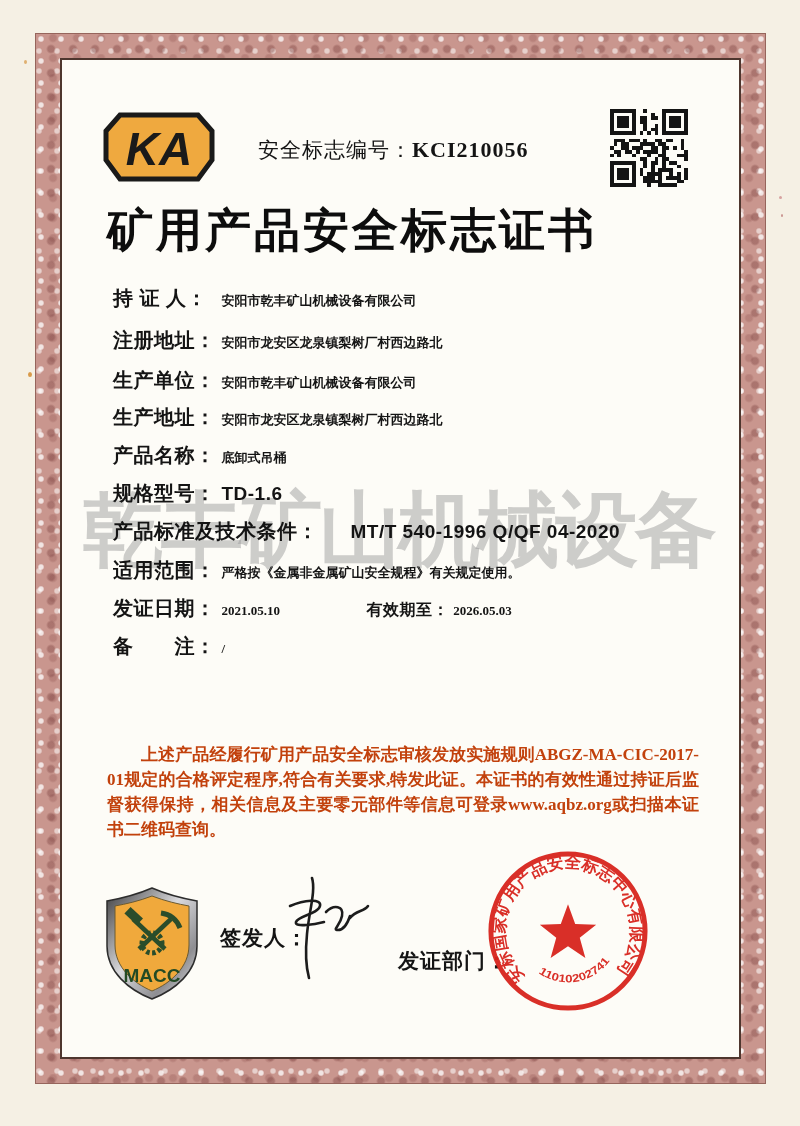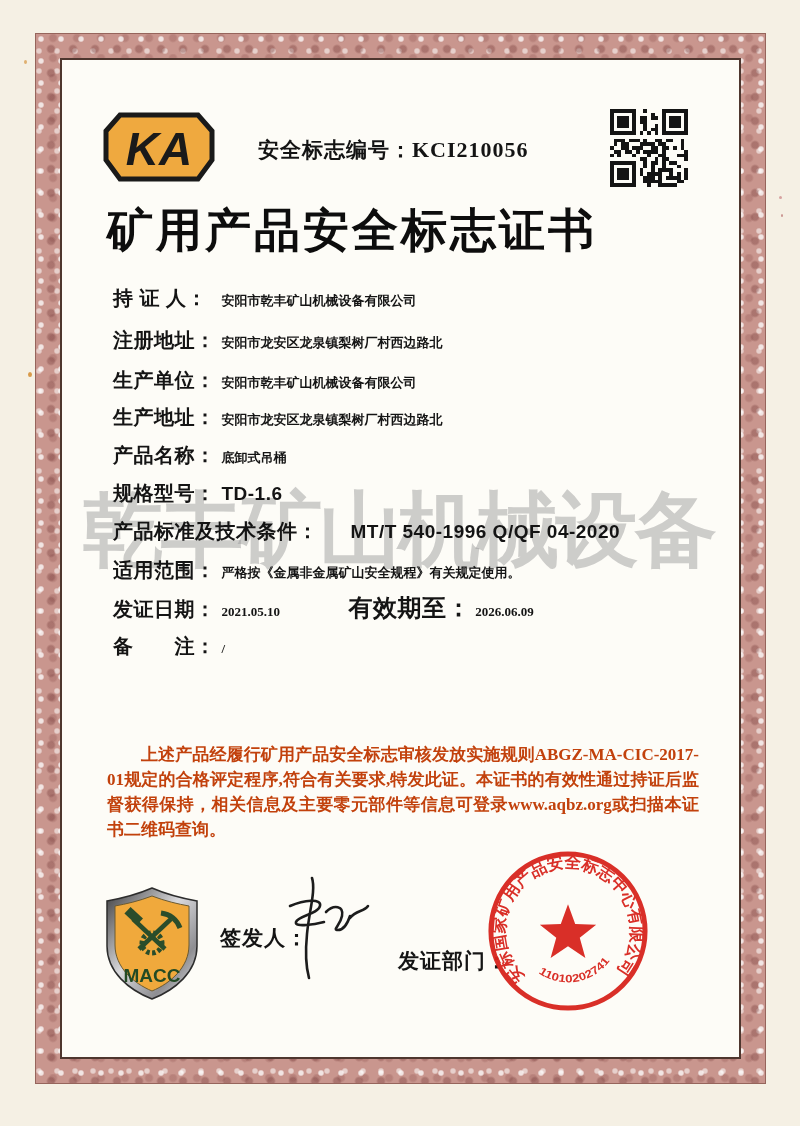--- a/index.html
+++ b/index.html
@@ -25,35 +25,35 @@
   }
   .frame-inner{
     position:absolute;inset:24px;
     background:#fdfcf7;
     border:2px solid #4e362e;
   }
   .speck{position:absolute;border-radius:50%;z-index:1;}
   
   .ka-badge{position:absolute;left:103px;top:112px;width:112px;height:70px;z-index:2;}
   .cert-no{position:absolute;left:258px;top:136px;z-index:2;font-size:21px;}
-  .cert-no .lbl{font-weight:700;letter-spacing:1px;text-align:right;}
+  .cert-no .lbl{font-weight:400;letter-spacing:1px;text-align:right;}
   .cert-no .val{font-family:"Liberation Serif","DejaVu Serif",serif;font-weight:700;font-size:22px;letter-spacing:1px;}
   .qr{position:absolute;left:610px;top:109px;width:78px;height:78px;z-index:2;}
   .doc-title{
     position:absolute;left:0;top:200px;width:704px;text-align:center;z-index:2;
     font-family:"Liberation Serif","DejaVu Serif",serif;
     font-size:46px;font-weight:900;letter-spacing:3px;color:#0d0d0d;
   }
   
   .row{position:absolute;left:113px;width:600px;line-height:26px;z-index:2;white-space:nowrap;}
   .flabel{display:inline-block;width:104px;font-weight:700;font-size:20px;letter-spacing:.5px;}
   .row.long .flabel{width:auto;margin-right:28px;}
   .fvalue{font-family:"Liberation Serif","DejaVu Serif",serif;font-weight:600;font-size:13px;margin-left:0px;}
   .fvalue.num{font-family:"Liberation Sans","DejaVu Sans",sans-serif;font-weight:700;font-size:19px;letter-spacing:.5px;}
-  .flabel2{display:inline-block;font-weight:700;font-size:24px;margin-left:64px;letter-spacing:.5px;}
+  .flabel2{display:inline-block;font-weight:700;font-size:16px;margin-left:82px;letter-spacing:.5px;}
   
   .watermark{
     position:absolute;left:82px;top:476px;width:640px;z-index:1;
     font-size:82px;font-weight:700;letter-spacing:-3px;
     color:rgba(158,158,158,.50);white-space:nowrap;
   }
   
   .statement{
     position:absolute;left:107px;top:742px;width:592px;z-index:2;
     font-family:"Liberation Serif","DejaVu Serif",serif;
@@ -346,21 +346,21 @@
   <span class="fvalue num">MT/T 540-1996 Q/QF 04-2020</span>
 </div>
 <div class="row" style="top:557px">
   <span class="flabel">适用范围：</span>
   <span class="fvalue">严格按《金属非金属矿山安全规程》有关规定使用。</span>
 </div>
 <div class="row" style="top:595px">
   <span class="flabel">发证日期：</span>
   <span class="fvalue">2021.05.10</span>
   <span class="flabel2">有效期至：</span>
-  <span class="fvalue">2026.06.09</span>
+  <span class="fvalue">2026.05.03</span>
 </div>
 <div class="row" style="top:633px">
   <span class="flabel">备　　注：</span>
   <span class="fvalue">/</span>
 </div>
 
 <div class="statement">上述产品经履行矿用产品安全标志审核发放实施规则ABGZ-MA-CIC-2017-01规定的合格评定程序,符合有关要求,特发此证。本证书的有效性通过持证后监督获得保持，相关信息及主要零元部件等信息可登录www.aqbz.org或扫描本证书二维码查询。</div>
 
 <svg class="macc" viewBox="0 0 100 115">
   <defs>

